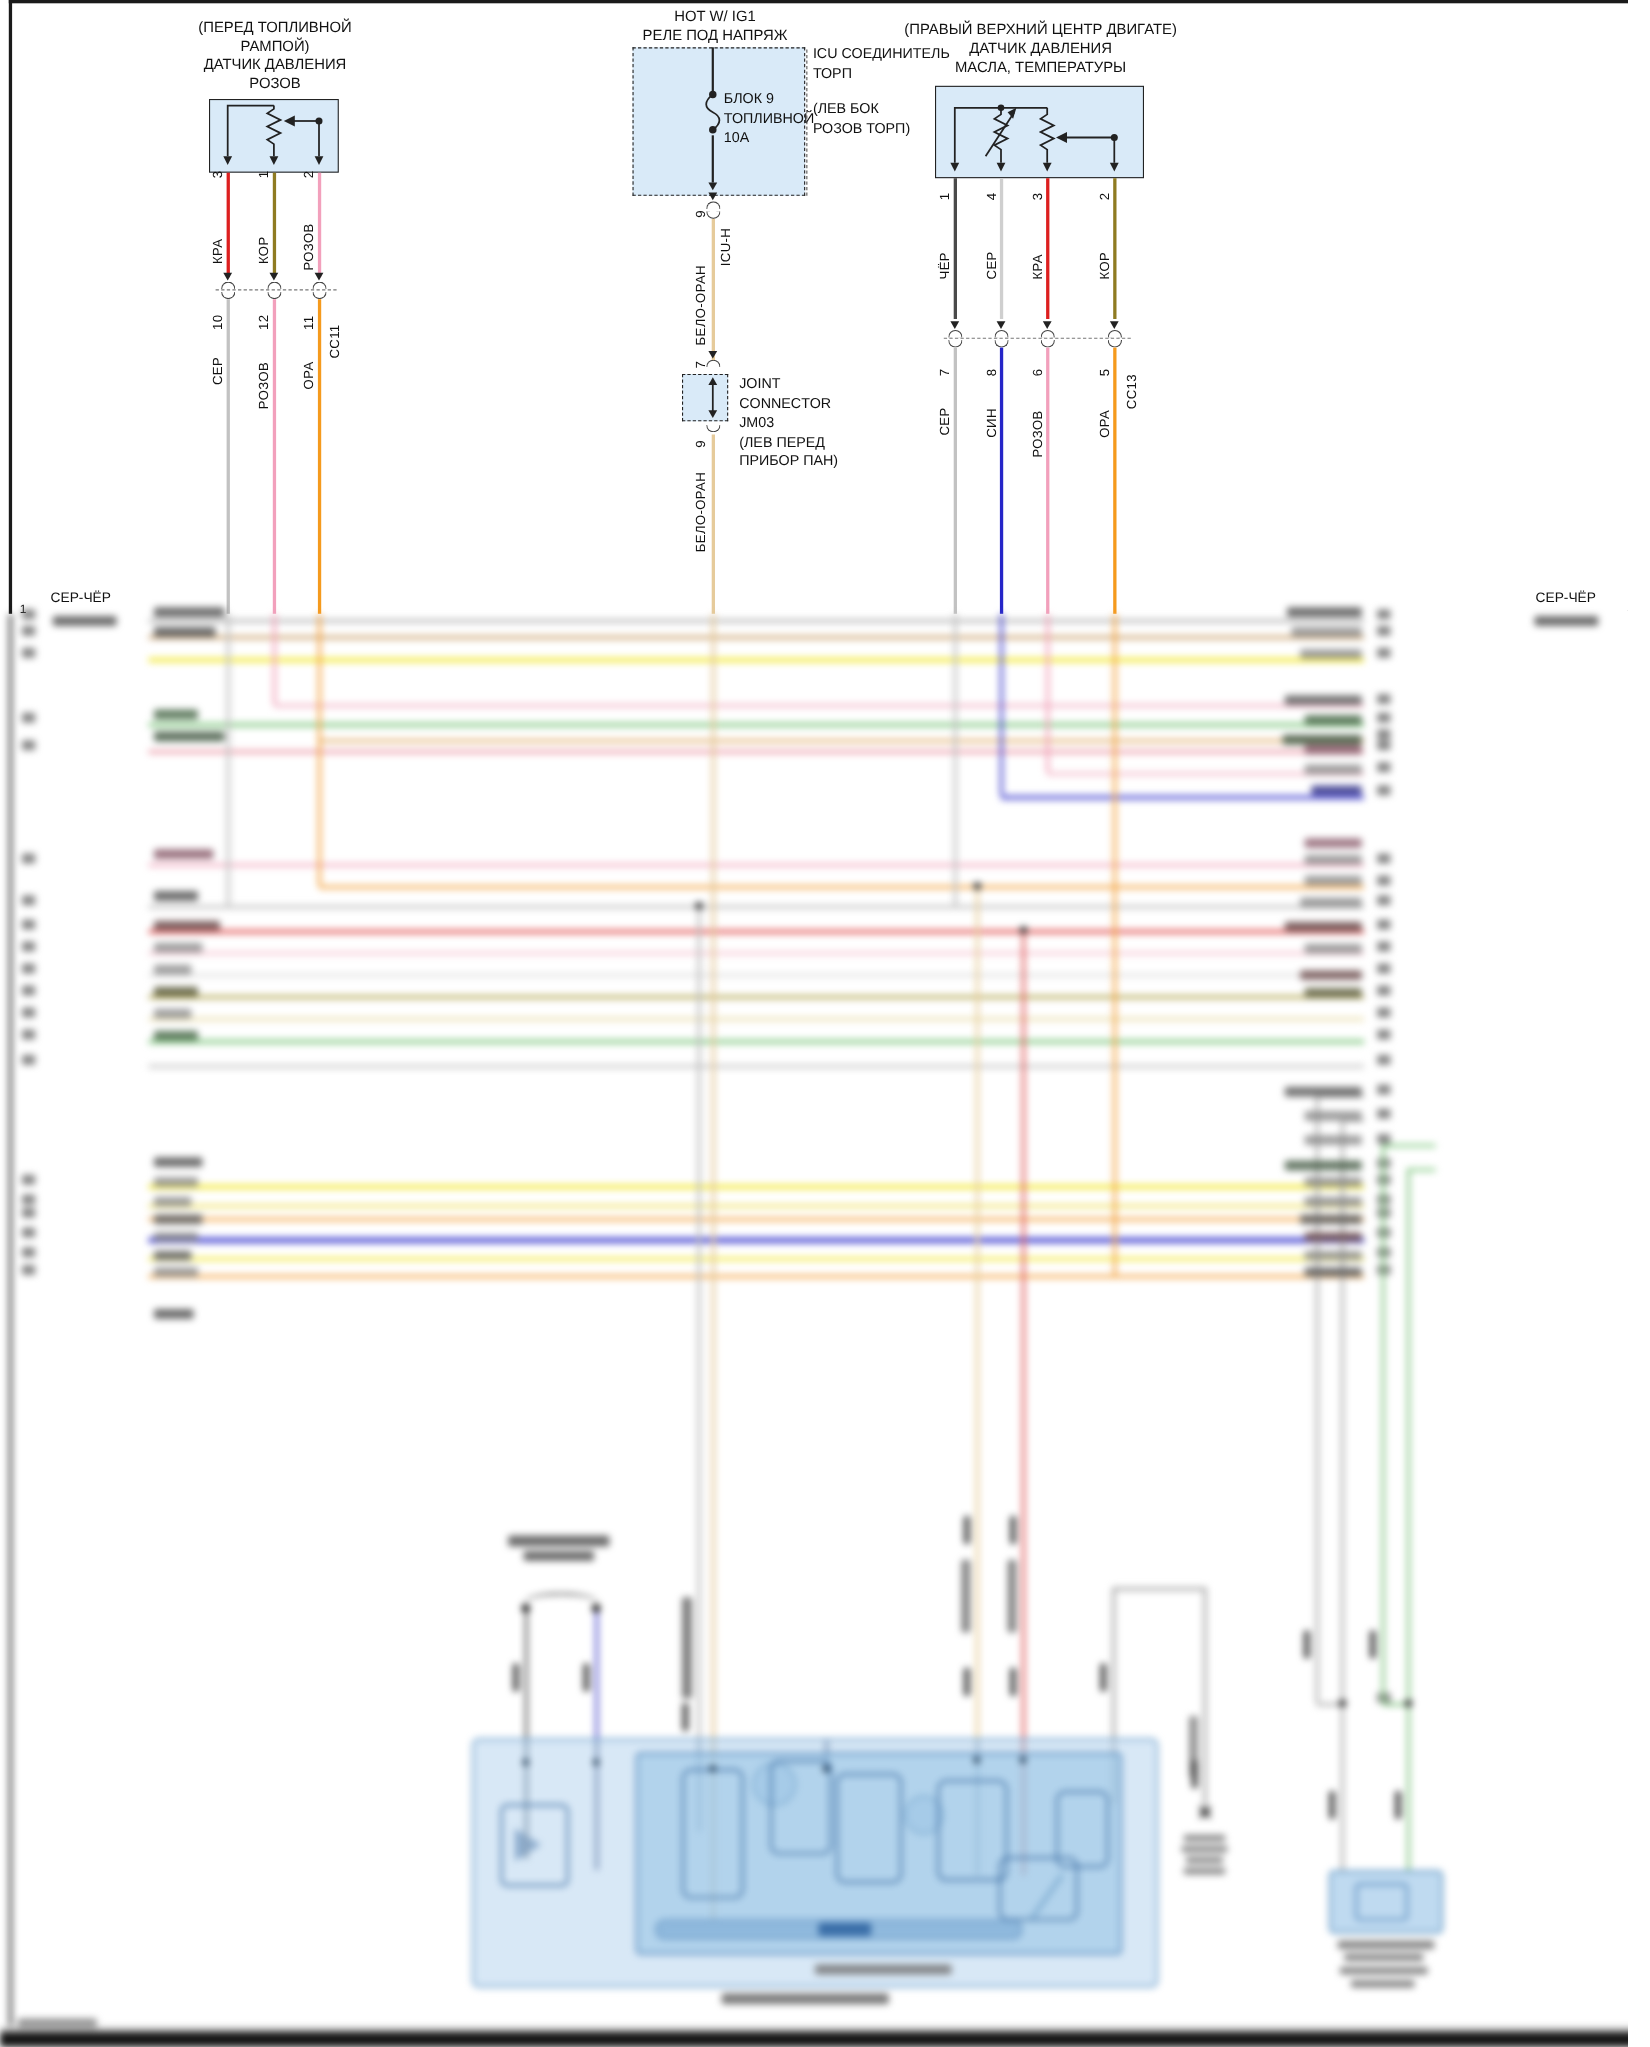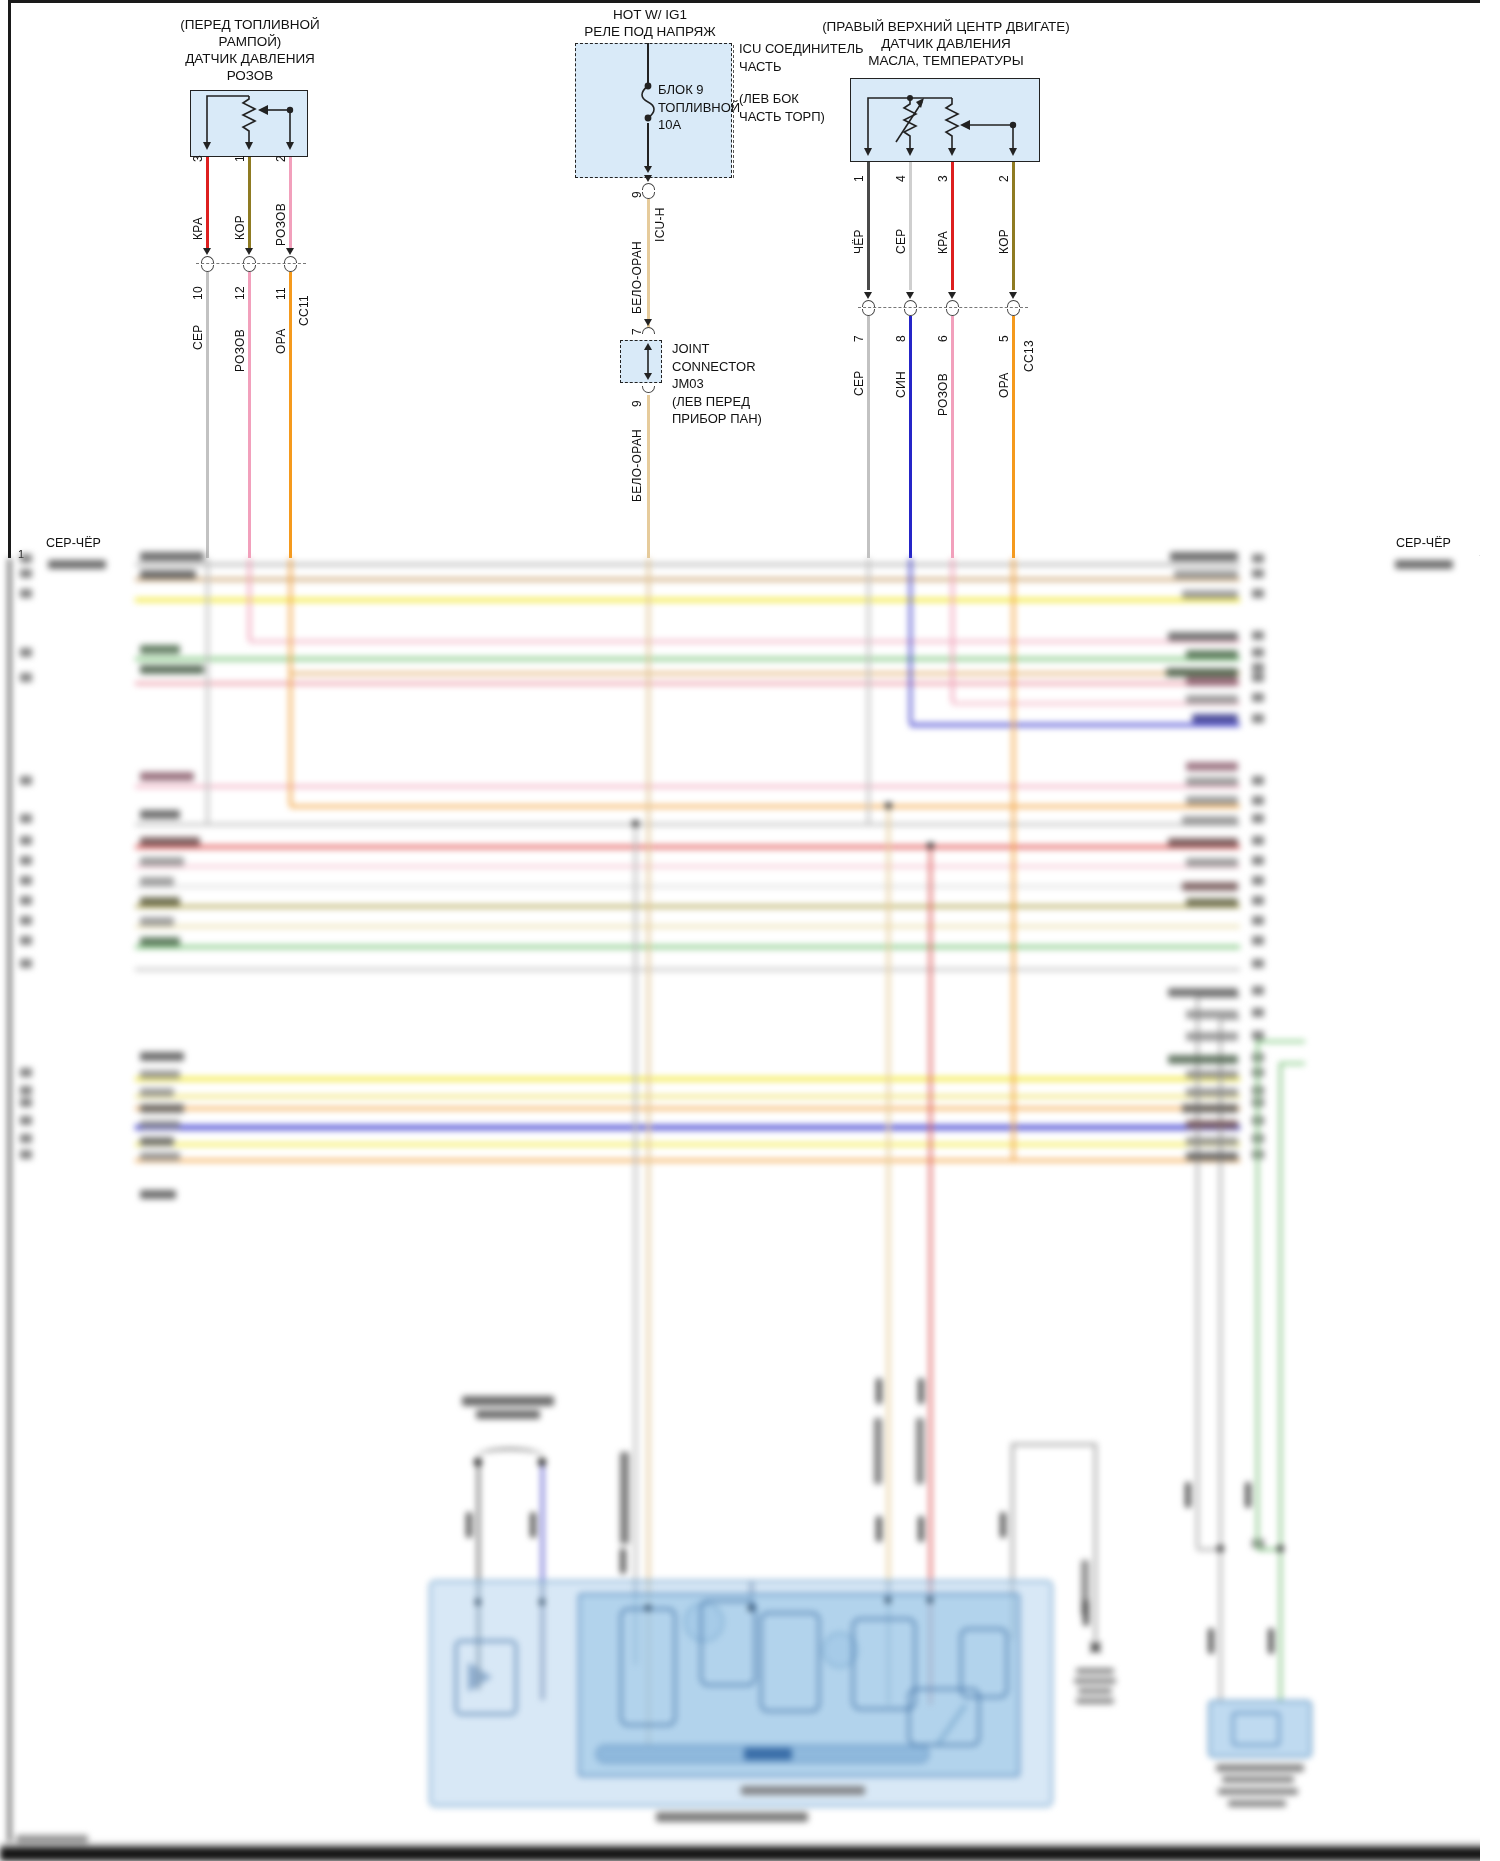--- a/index.html
+++ b/index.html
@@ -98,25 +98,25 @@
   <div class="abs" style="left:647.2px;top:123px;width:1.6px;height:43px;background:#222;"></div>
   <div class="ar" style="left:643.5px;top:166px;"></div>
   <div class="txt" style="left:658px;top:81px;">
     <div>БЛОК 9</div>
     <div>ТОПЛИВНОЙ</div>
     <div>10А</div>
   </div>
   <div class="dashv" style="left:733px;top:45px;height:133px;"></div>
   <div class="txt" style="left:739px;top:40px;">
     <div>ICU СОЕДИНИТЕЛЬ</div>
-    <div>ЧАСТЬ</div>
+    <div>ТОРП</div>
   </div>
   <div class="txt" style="left:739px;top:90px;">
     <div>(ЛЕВ БОК</div>
-    <div>ЧАСТЬ ТОРП)</div>
+    <div>РОЗОВ ТОРП)</div>
   </div>
 
   <div class="ar" style="left:643.5px;top:175px;"></div>
   <div class="bt" style="left:641.5px;top:183px;"></div>
   <div class="bb" style="left:641.5px;top:192px;"></div>
   <span class="vl" style="left:630px;top:198px;">9</span>
   <span class="vl" style="left:653px;top:242px;">ICU-H</span>
   <div class="w" style="left:646.5px;top:199px;height:129px;background:#e6cb9b;"></div>
   <span class="vl" style="left:630px;top:314px;">БЕЛО-ОРАН</span>
 

